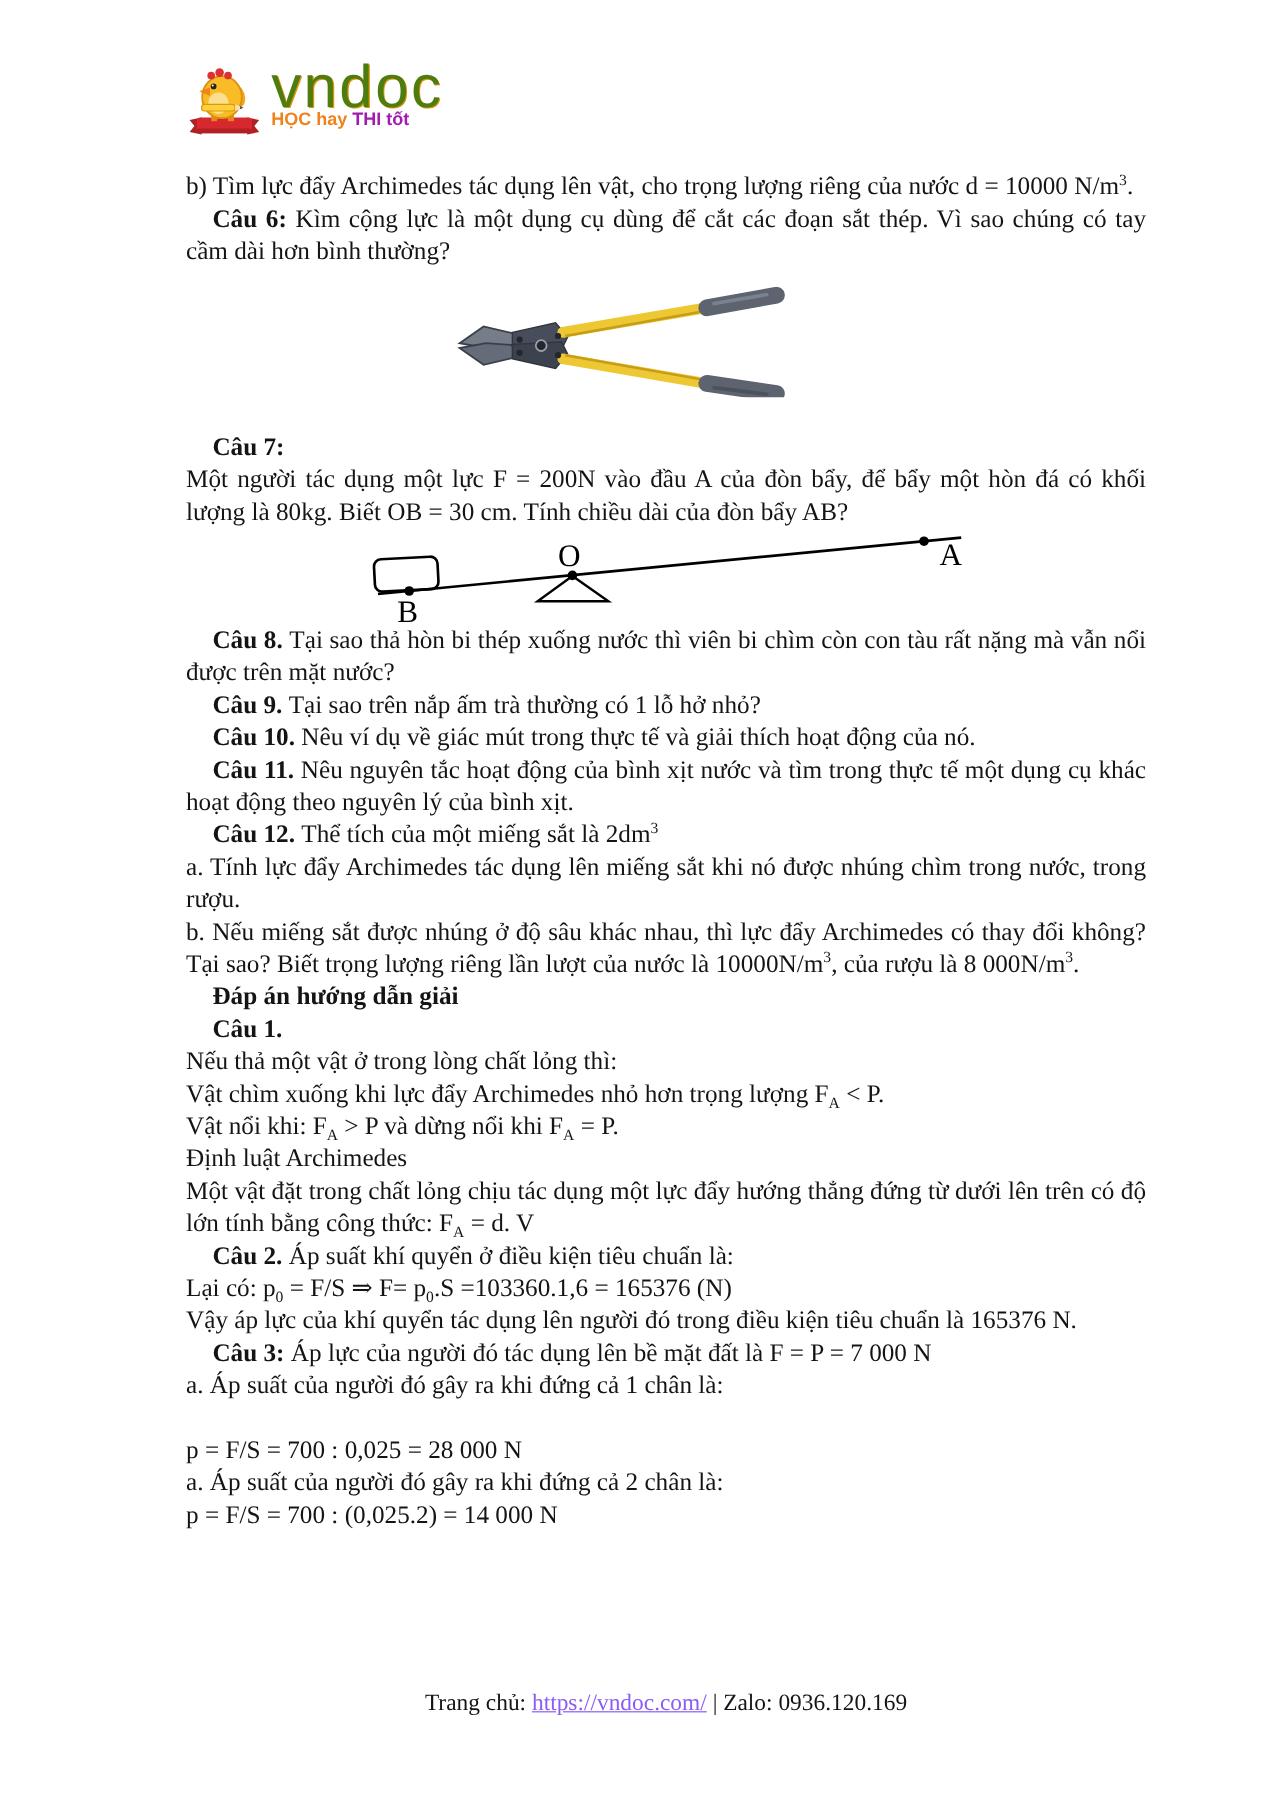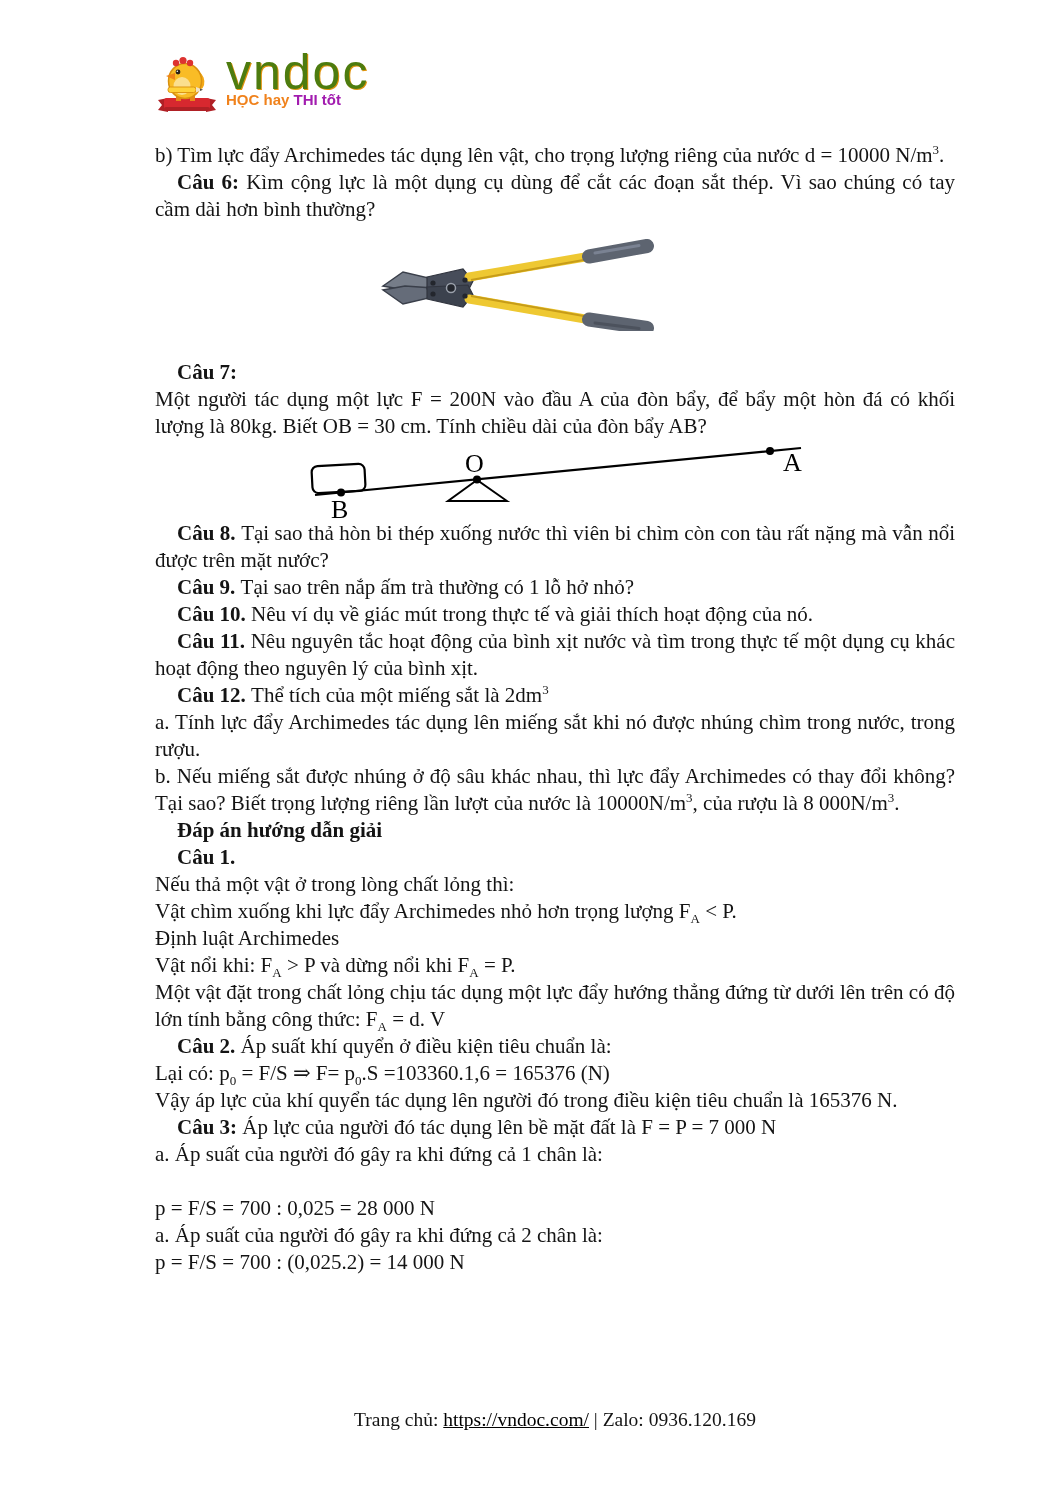--- a/index.html
+++ b/index.html
@@ -25,21 +25,21 @@
   .i { }
   sup, sub { font-size:0.62em; line-height:0; }
   .spacer { height:27px; }
   .fig { margin:0; }
   .fig-bolt { margin:16px 0 28px 0; padding-left:212px; height:92px; }
   .fig-lever { margin:0; height:80px; }
 
   
   .footer { position:absolute; left:155px; top:1408px; width:800px; text-align:center;
             font-size:19.5px; line-height:24px; white-space:pre-wrap; color:#141414; }
-  .footer a { color:#000000; }
+  .footer a { color:#8b5cf6; }
 </style>
 </head>
 <body>
 
 <div class="page">
 
   <div class="logo">
     <svg width="62" height="60" viewBox="0 0 62 58">
       <path d="M2,44 L12,42 L12,56 L2,54 L6,49 Z" fill="#b02025"></path>
       <path d="M60,44 L50,42 L50,56 L60,54 L56,49 Z" fill="#b02025"></path>
@@ -109,22 +109,22 @@
       <p><span class="b">Câu 9. </span><span>Tại sao trên nắp ấm trà thường có 1 lỗ hở nhỏ?</span></p>
       <p><span class="b">Câu 10. </span><span>Nêu ví dụ về giác mút trong thực tế và giải thích hoạt động của nó.</span></p>
       <p><span class="b">Câu 11. </span><span>Nêu nguyên tắc hoạt động của bình xịt nước và tìm trong thực tế một dụng cụ khác hoạt động theo nguyên lý của bình xịt.</span></p>
       <p><span class="b">Câu 12. </span><span>Thể tích của một miếng sắt là 2dm</span><sup>3</sup></p>
       <p><span>a. Tính lực đẩy Archimedes tác dụng lên miếng sắt khi nó được nhúng chìm trong nước, trong rượu.</span></p>
       <p><span>b. Nếu miếng sắt được nhúng ở độ sâu khác nhau, thì lực đẩy Archimedes có thay đổi không? Tại sao? Biết trọng lượng riêng lần lượt của nước là 10000N/m</span><sup>3</sup><span>, của rượu là 8 000N/m</span><sup>3</sup><span>.</span></p>
       <p><span class="b">Đáp án hướng dẫn giải</span></p>
       <p><span class="b">Câu 1.</span></p>
       <p><span class="i">Nếu thả một vật ở trong lòng chất lỏng thì:</span></p>
       <p><span>Vật chìm xuống khi lực đẩy Archimedes nhỏ hơn trọng lượng F</span><sub>A</sub><span> &lt; P.</span></p>
+      <p><span>Vật nổi khi: F</span><sub>A</sub><span> &gt; P và dừng nổi khi F</span><sub>A</sub><span> = P.</span></p>
       <p><span class="i">Định luật Archimedes</span></p>
-      <p><span>Vật nổi khi: F</span><sub>A</sub><span> &gt; P và dừng nổi khi F</span><sub>A</sub><span> = P.</span></p>
       <p><span>Một vật đặt trong chất lỏng chịu tác dụng một lực đẩy hướng thẳng đứng từ dưới lên trên có độ lớn tính bằng công thức: F</span><sub>A</sub><span> = d. V</span></p>
       <p><span class="b">Câu 2. </span><span>Áp suất khí quyển ở điều kiện tiêu chuẩn là:</span></p>
       <p><span>Lại có: p</span><sub>0</sub><span> = F/S ⇒ F= p</span><sub>0</sub><span>.S =103360.1,6 = 165376 (N)</span></p>
       <p><span>Vậy áp lực của khí quyển tác dụng lên người đó trong điều kiện tiêu chuẩn là 165376 N.</span></p>
       <p><span class="b">Câu 3: </span><span>Áp lực của người đó tác dụng lên bề mặt đất là F = P = 7 000 N</span></p>
       <p><span>a. Áp suất của người đó gây ra khi đứng cả 1 chân là:</span></p>
       <div class="spacer"></div>
       <p><span>p = F/S = 700 : 0,025 = 28 000 N</span></p>
       <p><span>a. Áp suất của người đó gây ra khi đứng cả 2 chân là:</span></p>
       <p><span>p = F/S = 700 : (0,025.2) = 14 000 N</span></p>

